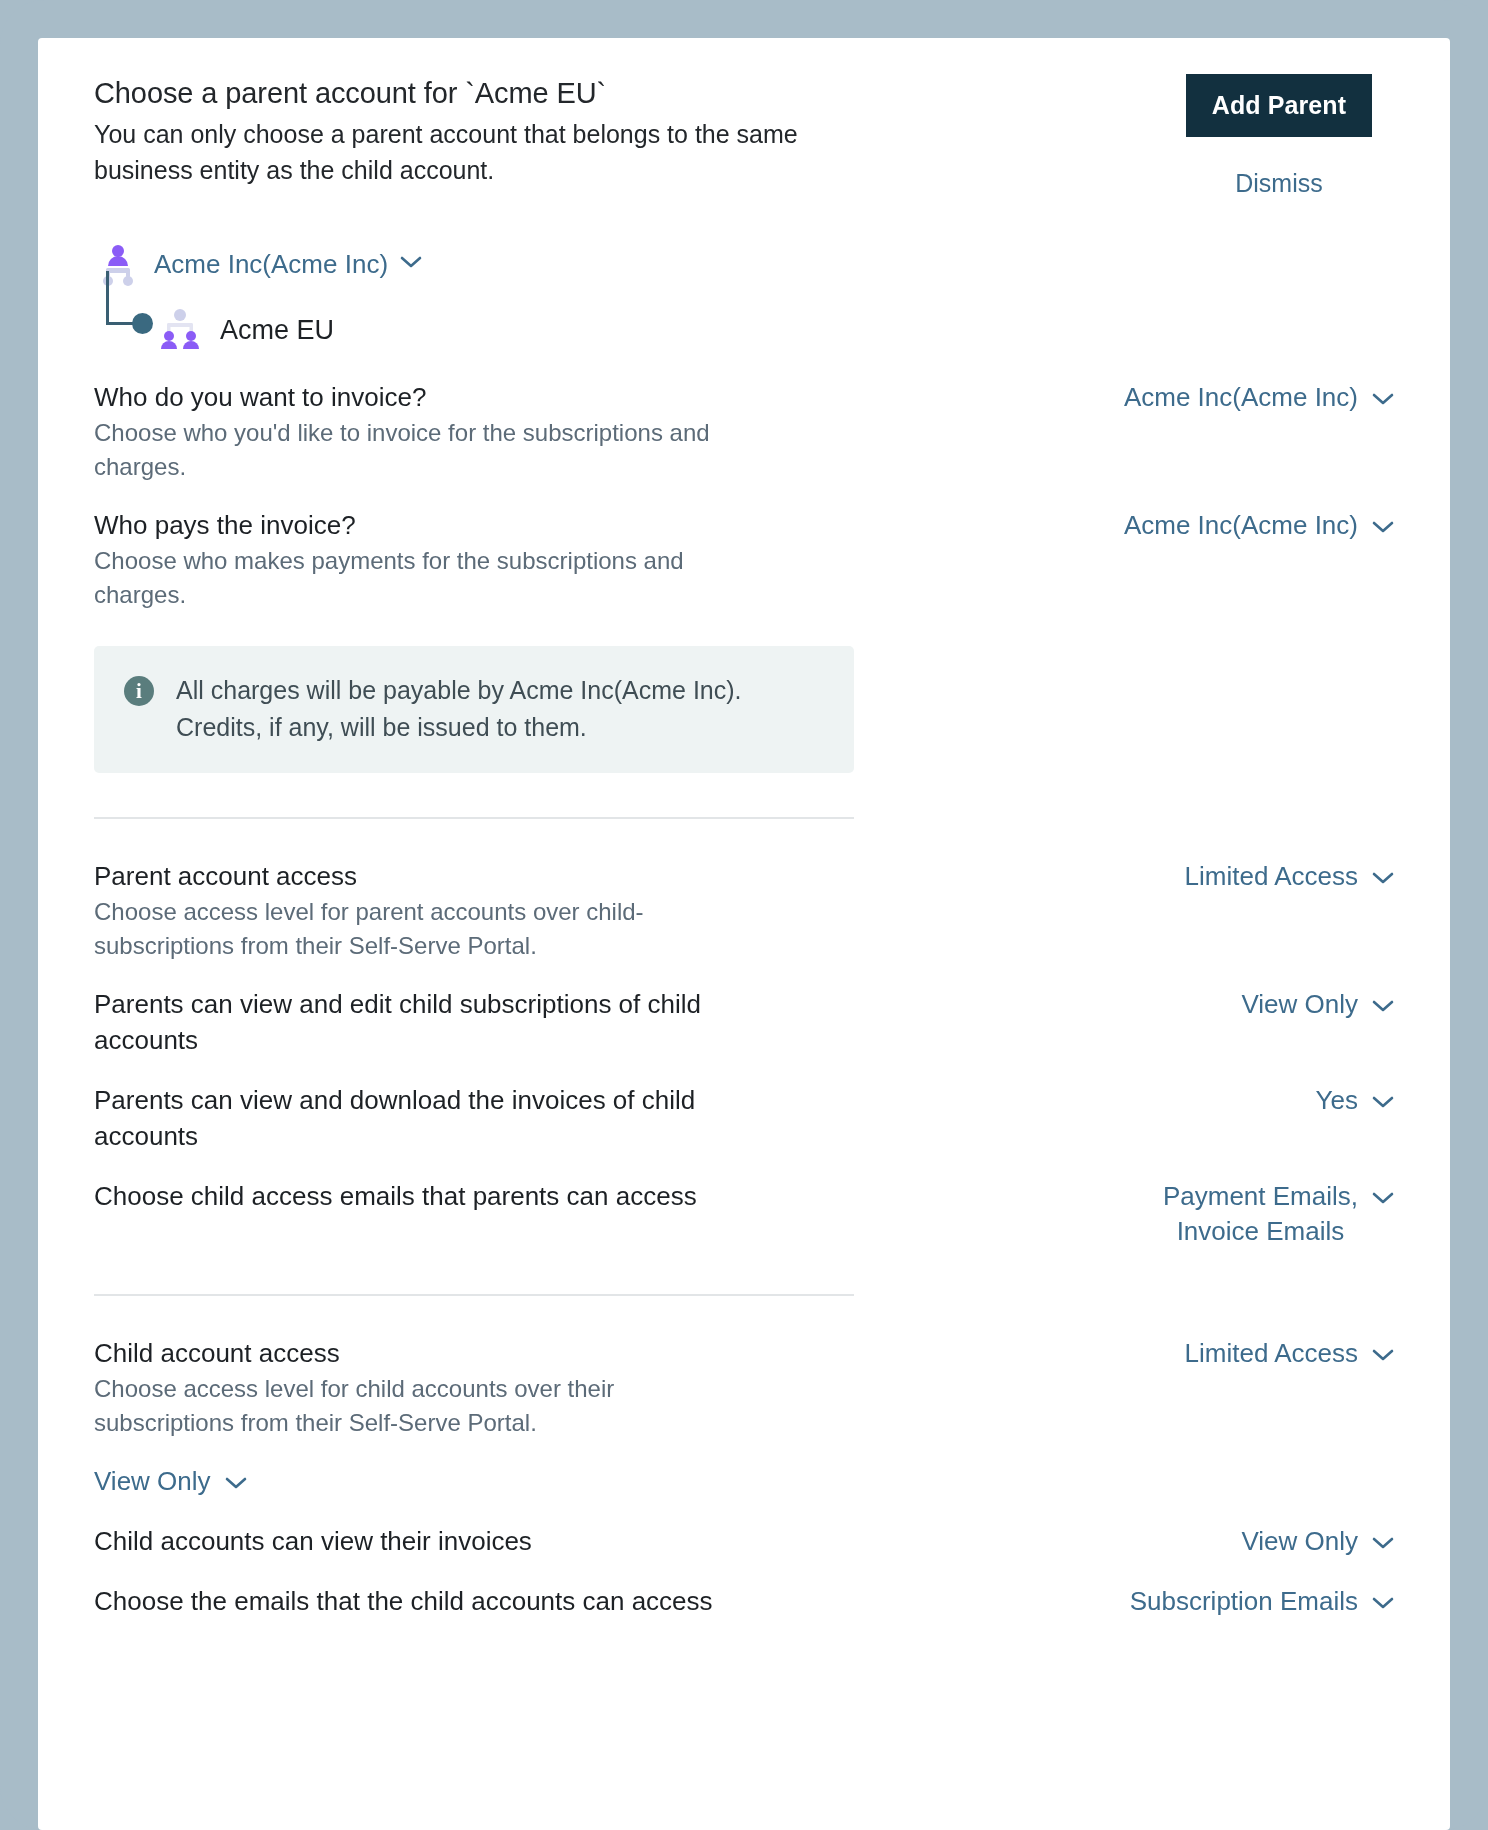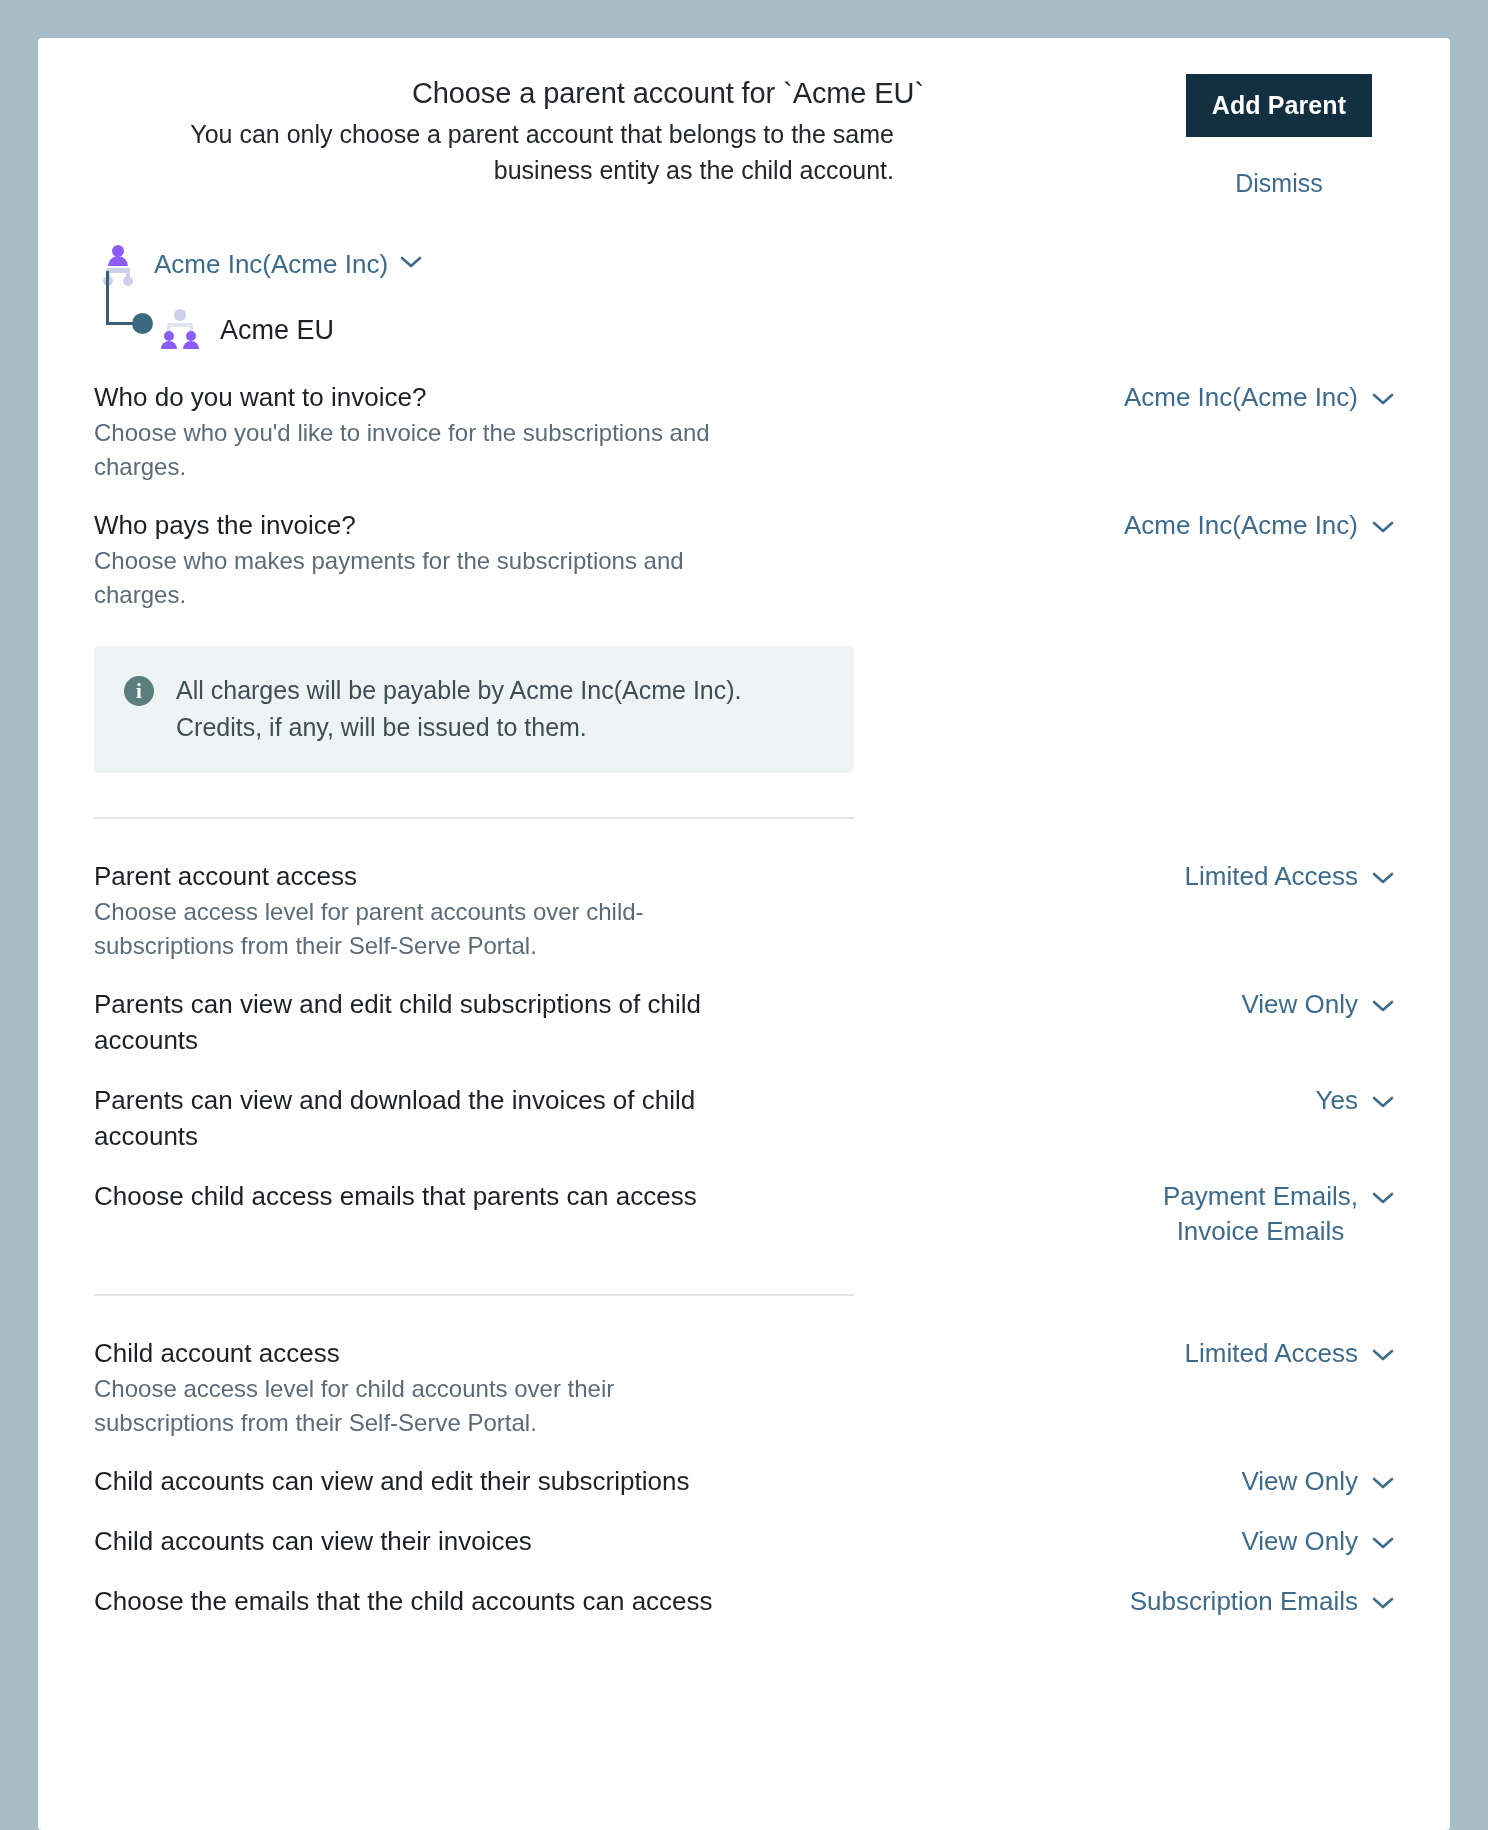--- a/index.html
+++ b/index.html
@@ -35,21 +35,21 @@
     position: relative;
   }
 
   
   .header-row {
     display: flex;
     align-items: flex-start;
     justify-content: space-between;
   }
 
-  .header-left { width: 830px; padding-top: 4px; text-align: right; }
+  .header-left { width: 830px; padding-top: 4px; }
 
   .title {
     font-size: 29px;
     color: #23272b;
     line-height: 1.35;
     letter-spacing: -0.1px;
     font-weight: 400;
   }
 
   .subtitle {
@@ -406,21 +406,20 @@
               <span>
                 <svg width="22" height="14" viewBox="0 0 22 14" style="margin-top:8px">
                   <path d="M2 3 L11 11 L20 3" stroke="#3d6b8c" stroke-width="2.6" fill="none" stroke-linecap="round" stroke-linejoin="round"></path>
                 </svg>
               </span>
             </div>
           </div>
           <div class="field-help">Choose access level for child accounts over their subscriptions from their Self-Serve Portal.</div>
 
           <div class="field-row">
-            <div class="field-label">Child accounts can view and edit their subscriptions</div>
             <div class="field-value">
               <span class="val-text">View Only</span>
               <span>
                 <svg width="22" height="14" viewBox="0 0 22 14" style="margin-top:8px">
                   <path d="M2 3 L11 11 L20 3" stroke="#3d6b8c" stroke-width="2.6" fill="none" stroke-linecap="round" stroke-linejoin="round"></path>
                 </svg>
               </span>
             </div>
           </div>
 

